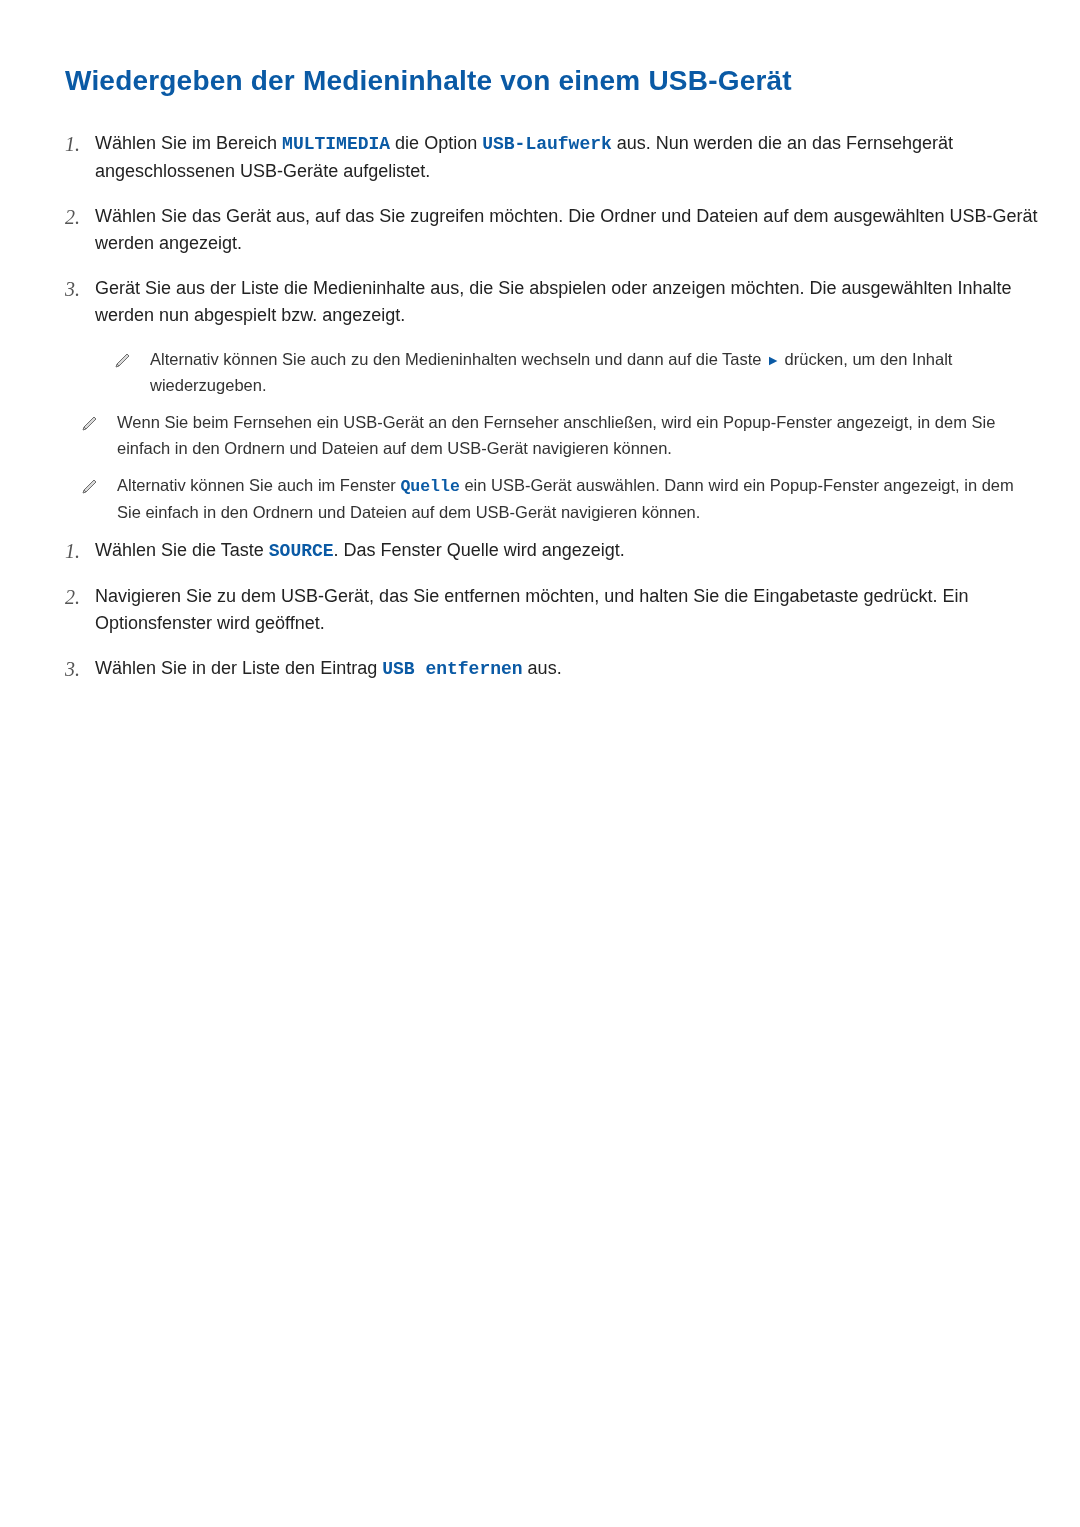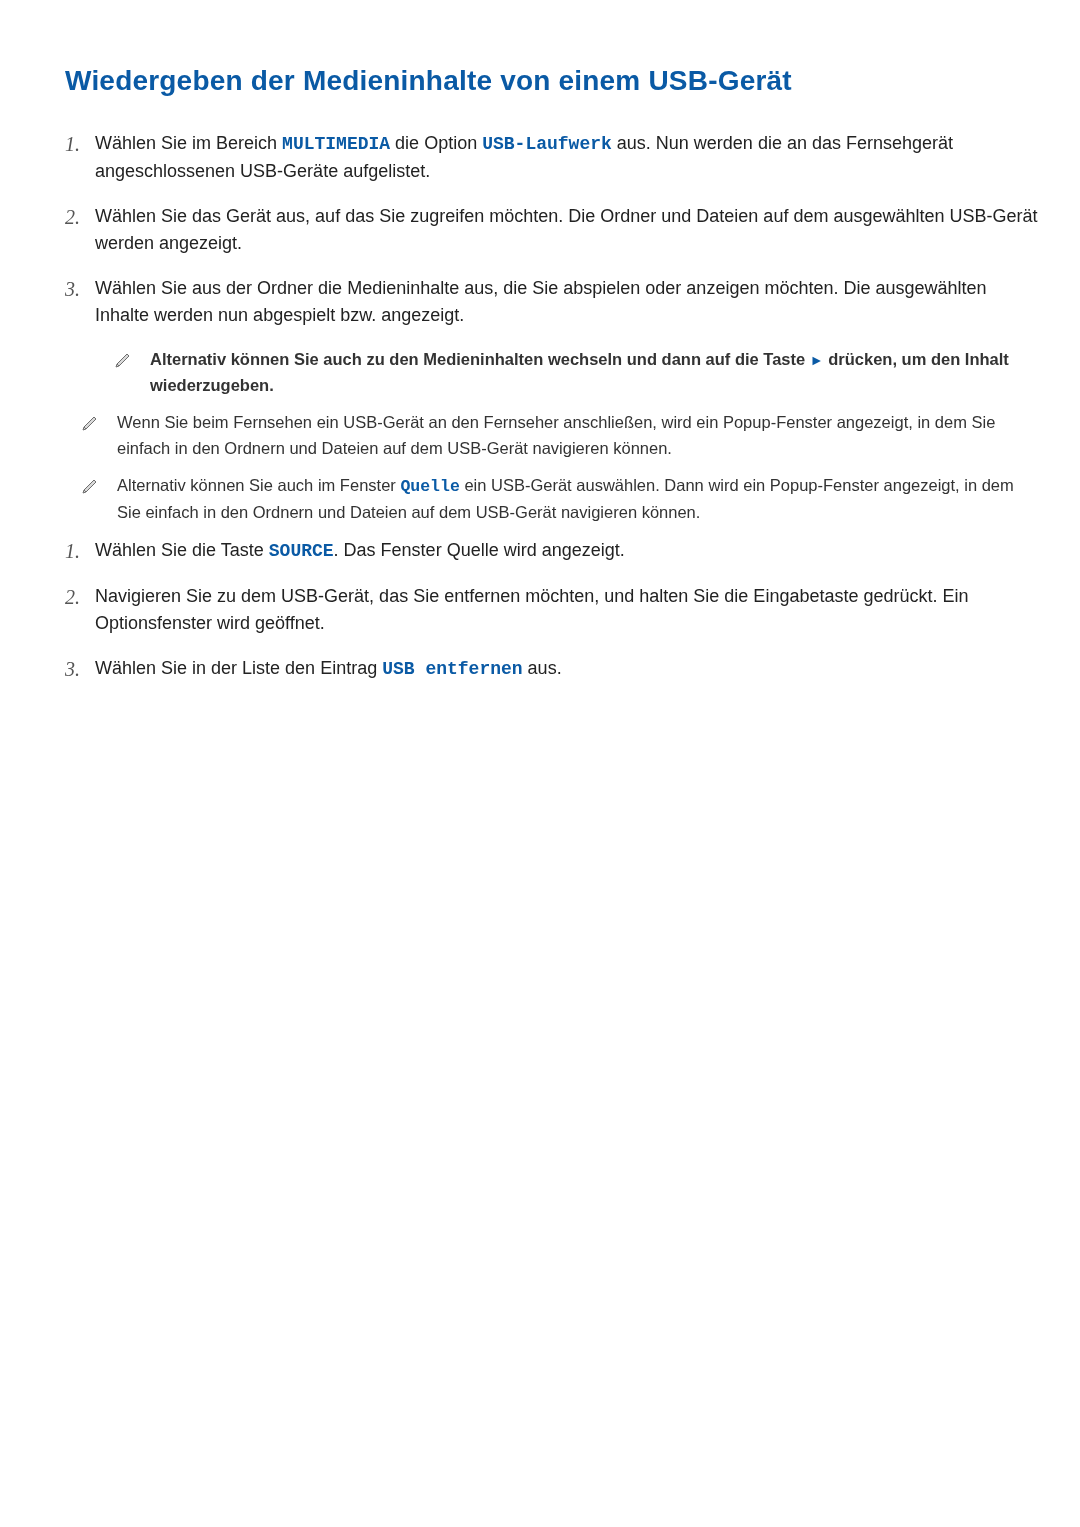--- a/index.html
+++ b/index.html
@@ -56,21 +56,21 @@
     color: #0a5aa5;
     font-weight: 700;
     font-family: Liberation Mono, monospace;
   }
   .note-row {
     display: flex;
     align-items: flex-start;
     margin: 12px 0 12px 0;
   }
   .note-row.indent-1 { padding-left: 17px; justify-content: space-between; }
-  .note-row.indent-2 { padding-left: 50px; font-weight: bold; }
+  .note-row.indent-2 { padding-left: 50px; }
   .note-row .icon-col {
     width: 35px;
     flex: 0 0 35px;
     display: flex;
     justify-content: flex-start;
     padding-top: 3px;
   }
   .note-row .note-body {
     flex: 1 1 auto;
     font-size: 16.5px;
@@ -112,21 +112,21 @@
       <div class="body">
         <span class="inline">Wählen Sie im Bereich </span><span class="kw inline">MULTIMEDIA</span><span class="inline"> die Option </span><span class="kw inline">USB-Laufwerk</span><span class="inline"> aus. Nun werden die an das Fernsehgerät angeschlossenen USB-Geräte aufgelistet.</span>
       </div>
     </li>
     <li>
       <div class="num">2.</div>
       <div class="body">Wählen Sie das Gerät aus, auf das Sie zugreifen möchten. Die Ordner und Dateien auf dem ausgewählten USB-Gerät werden angezeigt.</div>
     </li>
     <li>
       <div class="num">3.</div>
-      <div class="body">Wählen Sie aus der Ordner die Medieninhalte aus, die Sie abspielen oder anzeigen möchten. Die ausgewählten Inhalte werden nun abgespielt bzw. angezeigt.</div>
+      <div class="body">Gerät Sie aus der Liste die Medieninhalte aus, die Sie abspielen oder anzeigen möchten. Die ausgewählten Inhalte werden nun abgespielt bzw. angezeigt.</div>
     </li>
   </ol>
 
   <div class="note-row indent-2">
     <div class="icon-col pencil-icon">
       <svg width="18" height="18" viewBox="0 0 18 18">
           <use href="#pencil"></use>
         </svg>
     </div>
     <div class="note-body">

